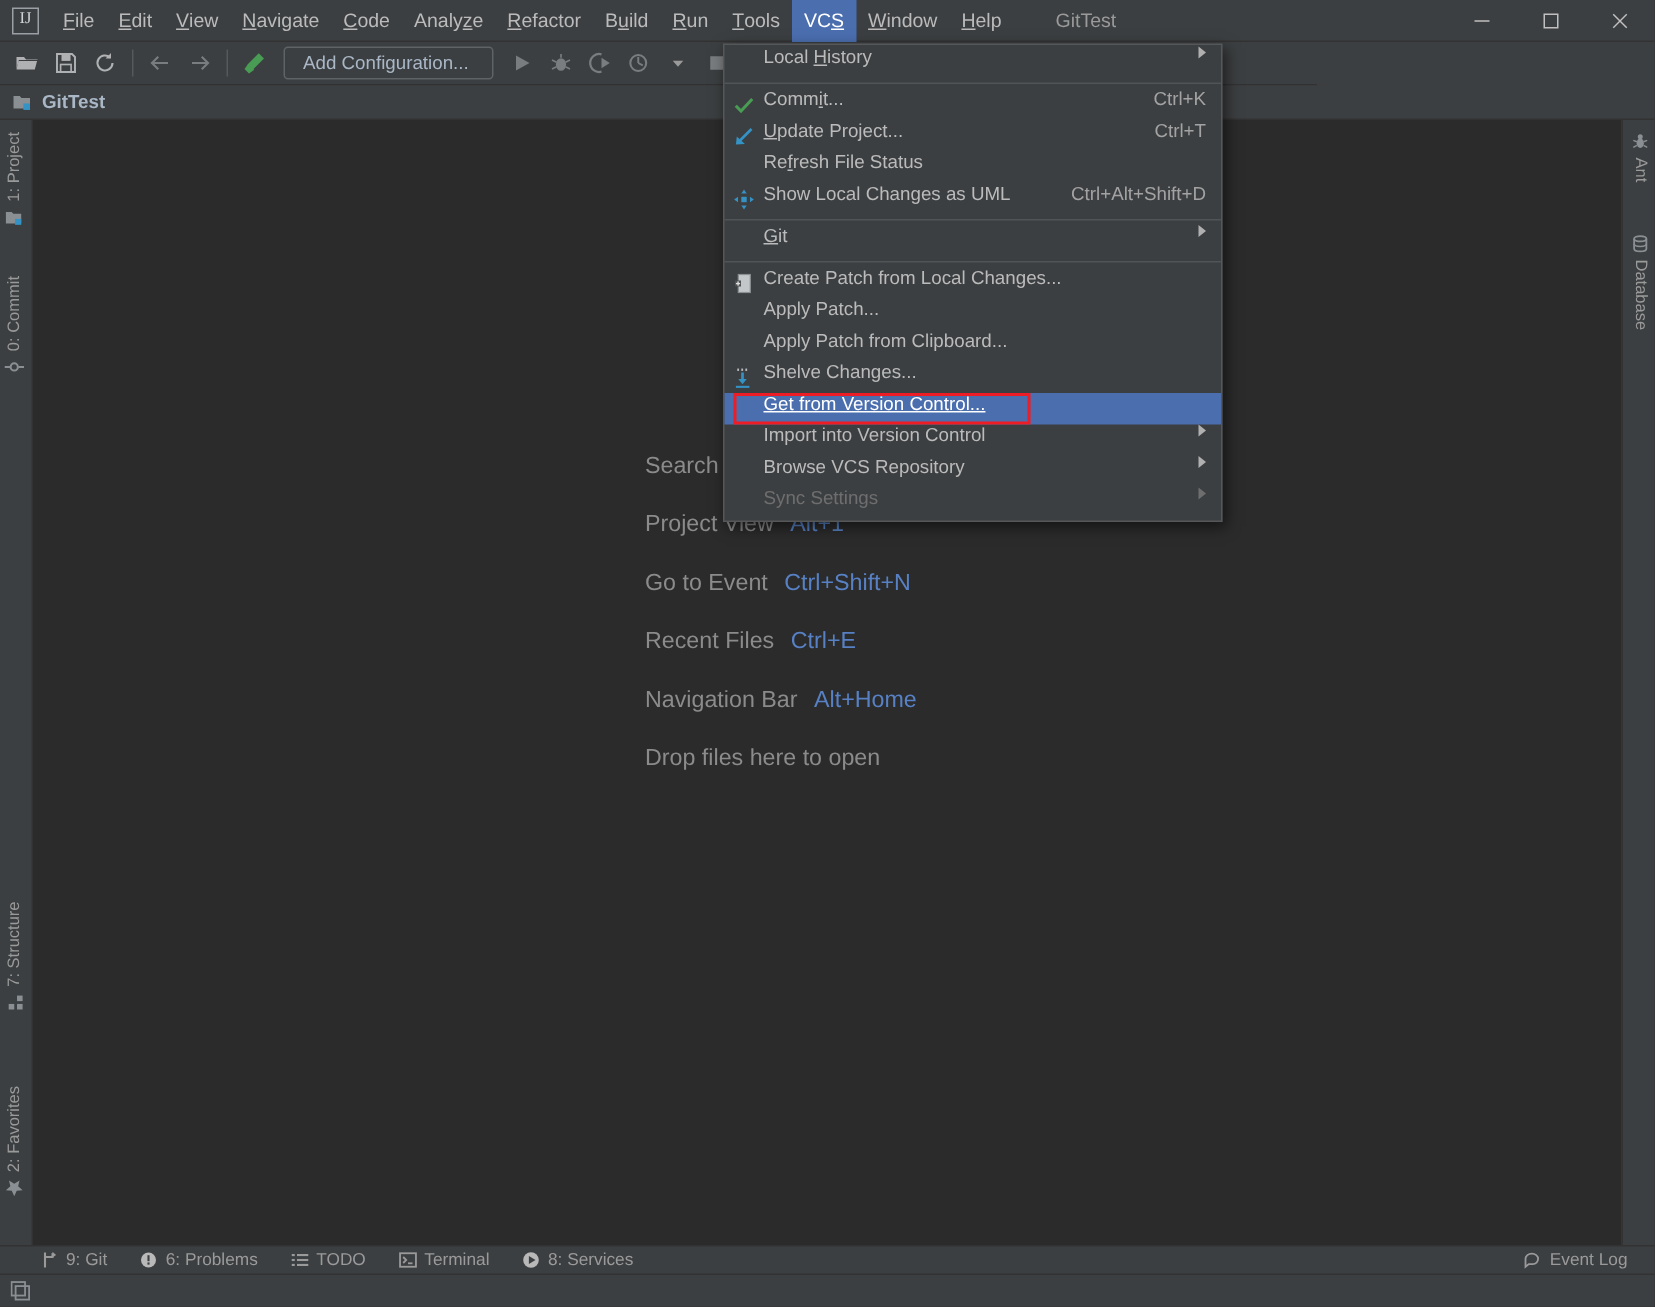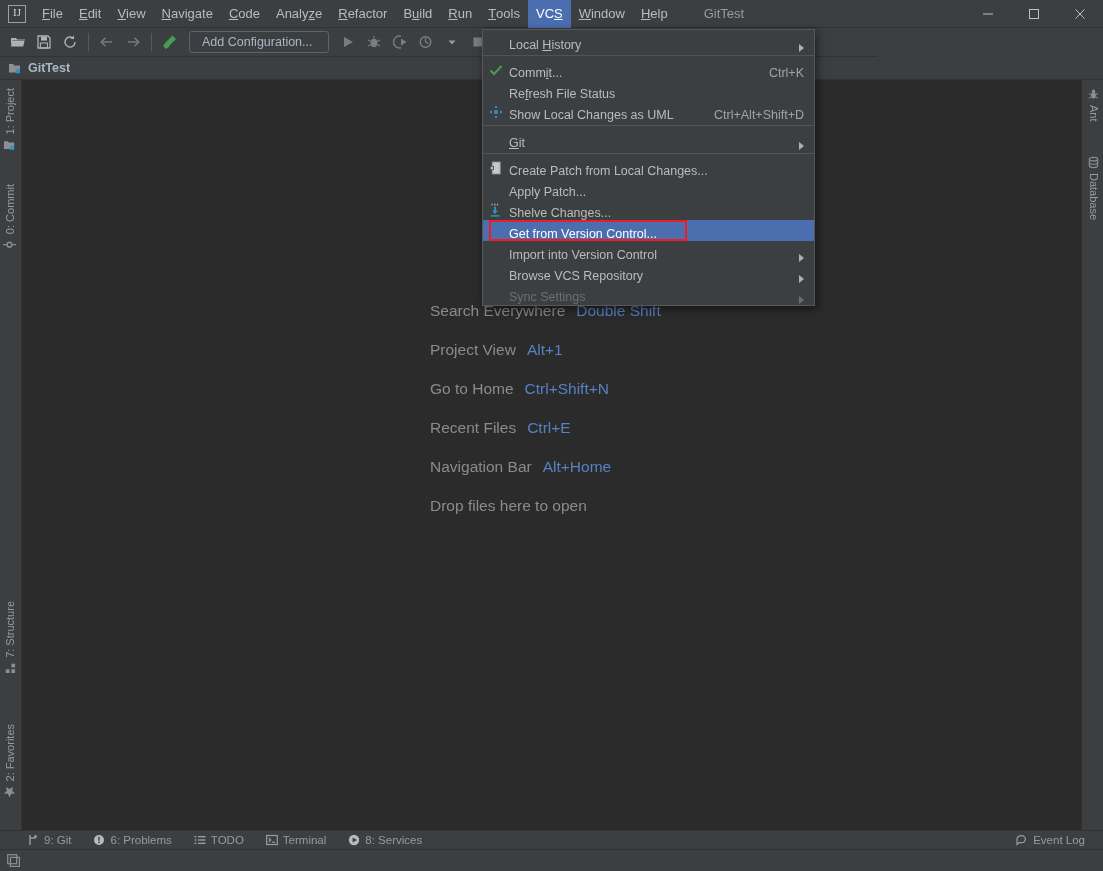--- a/index.html
+++ b/index.html
@@ -81,21 +81,21 @@
   .wlabel { font-size: 15.5px; color: #8b8b8b; }
   .wkey { font-size: 15.5px; color: #5781c4; }
 
   
   .popup {
     position: absolute; left: 482px; top: 29px; width: 333px;
     background: #3c3f41; border: 1px solid #555759;
     box-shadow: 2px 3px 9px rgba(0,0,0,.55); z-index: 50; padding: 1px 0;
   }
   .pitem {
-    position: relative; height: 21px; display: flex; align-items: flex-end;
+    position: relative; height: 21px; display: flex; align-items: flex-start;
     font-size: 12.5px; color: #bbbbbb; padding-left: 26px; padding-right: 10px;
     white-space: nowrap;
   }
   .pitem .picon { position: absolute; left: 4px; top: 50%; transform: translateY(-50%);
     width: 18px; height: 16px; display: flex; align-items: center; justify-content: center; }
   .pitem .plabel { flex: 1; }
   .pitem .u { text-decoration: underline; }
   .pitem .pkey { color: #a3a3a3; font-size: 12.5px; margin-left: 14px; }
   .pitem .parrow { margin-left: 14px; width: 0; height: 0;
     border-left: 5px solid #b0b0b0; border-top: 4px solid transparent; border-bottom: 4px solid transparent; }
@@ -284,21 +284,21 @@
     <div class="welcome" id="welcome">
         <div class="wrow">
           <span class="wlabel">Search Everywhere</span>
           <span class="wkey">Double Shift</span>
         </div>
         <div class="wrow">
           <span class="wlabel">Project View</span>
           <span class="wkey">Alt+1</span>
         </div>
         <div class="wrow">
-          <span class="wlabel">Go to Home</span>
+          <span class="wlabel">Go to Event</span>
           <span class="wkey">Ctrl+Shift+N</span>
         </div>
         <div class="wrow">
           <span class="wlabel">Recent Files</span>
           <span class="wkey">Ctrl+E</span>
         </div>
         <div class="wrow">
           <span class="wlabel">Navigation Bar</span>
           <span class="wkey">Alt+Home</span>
         </div>
@@ -387,20 +387,30 @@
       <div class="pitem">
         <span class="picon">
           <svg width="14" height="14" viewBox="0 0 14 14">
             <polyline points="1.5,7.5 5,11 12.5,3" fill="none" stroke="#499c54" stroke-width="2"></polyline>
           </svg>
         </span>
         <span class="plabel">Comm<span class="u">i</span>t...</span>
         <span class="pkey">Ctrl+K</span>
       </div>
       <div class="pitem">
+        <span class="picon">
+          <svg width="14" height="14" viewBox="0 0 14 14">
+            <line x1="12" y1="2" x2="3" y2="11" stroke="#3592c4" stroke-width="1.8"></line>
+            <polygon points="1.6,12.4 2.2,7 7.6,12" fill="#3592c4"></polygon>
+          </svg>
+        </span>
+        <span class="plabel"><span class="u">U</span>pdate Project...</span>
+        <span class="pkey">Ctrl+T</span>
+      </div>
+      <div class="pitem">
         <span class="plabel">Re<span class="u">f</span>resh File Status</span>
       </div>
       <div class="pitem">
         <span class="picon">
           <svg width="14" height="14" viewBox="0 0 14 14">
             <rect x="5.2" y="5.2" width="3.6" height="3.6" fill="#3592c4"></rect>
             <polygon points="7,0.4 8.8,3 5.2,3" fill="#3592c4"></polygon>
             <polygon points="7,13.6 5.2,11 8.8,11" fill="#3592c4"></polygon>
             <polygon points="0.4,7 3,5.2 3,8.8" fill="#3592c4"></polygon>
             <polygon points="13.6,7 11,8.8 11,5.2" fill="#3592c4"></polygon>
@@ -421,20 +431,23 @@
             <rect x="3.2" y="1" width="8" height="12" fill="#c3c7ca" stroke="#8a8f93" stroke-width="0.8"></rect>
             <rect x="1" y="5" width="4" height="4" fill="#4f5254"></rect>
             <rect x="2.6" y="5.6" width="0.9" height="2.8" fill="#e0e0e0"></rect>
             <rect x="1.6" y="6.6" width="2.8" height="0.9" fill="#e0e0e0"></rect>
           </svg>
         </span>
         <span class="plabel">Create Patch from Local Changes...</span>
       </div>
       <div class="pitem">
         <span class="plabel">Apply Patch...</span>
+      </div>
+      <div class="pitem">
+        <span class="plabel">Apply Patch from Clipboard...</span>
       </div>
       <div class="pitem">
         <span class="picon">
           <svg width="14" height="14" viewBox="0 0 14 14">
             <rect x="2.5" y="0.7" width="1.2" height="1.6" fill="#b6babd"></rect>
             <rect x="5.2" y="0.7" width="1.2" height="1.6" fill="#b6babd"></rect>
             <rect x="7.9" y="0.7" width="1.2" height="1.6" fill="#b6babd"></rect>
             <line x1="6" y1="3.4" x2="6" y2="8.6" stroke="#3592c4" stroke-width="1.8"></line>
             <polygon points="3.2,7.6 8.8,7.6 6,11.2" fill="#3592c4"></polygon>
             <rect x="1.6" y="12.2" width="9" height="1.4" fill="#3592c4"></rect>

